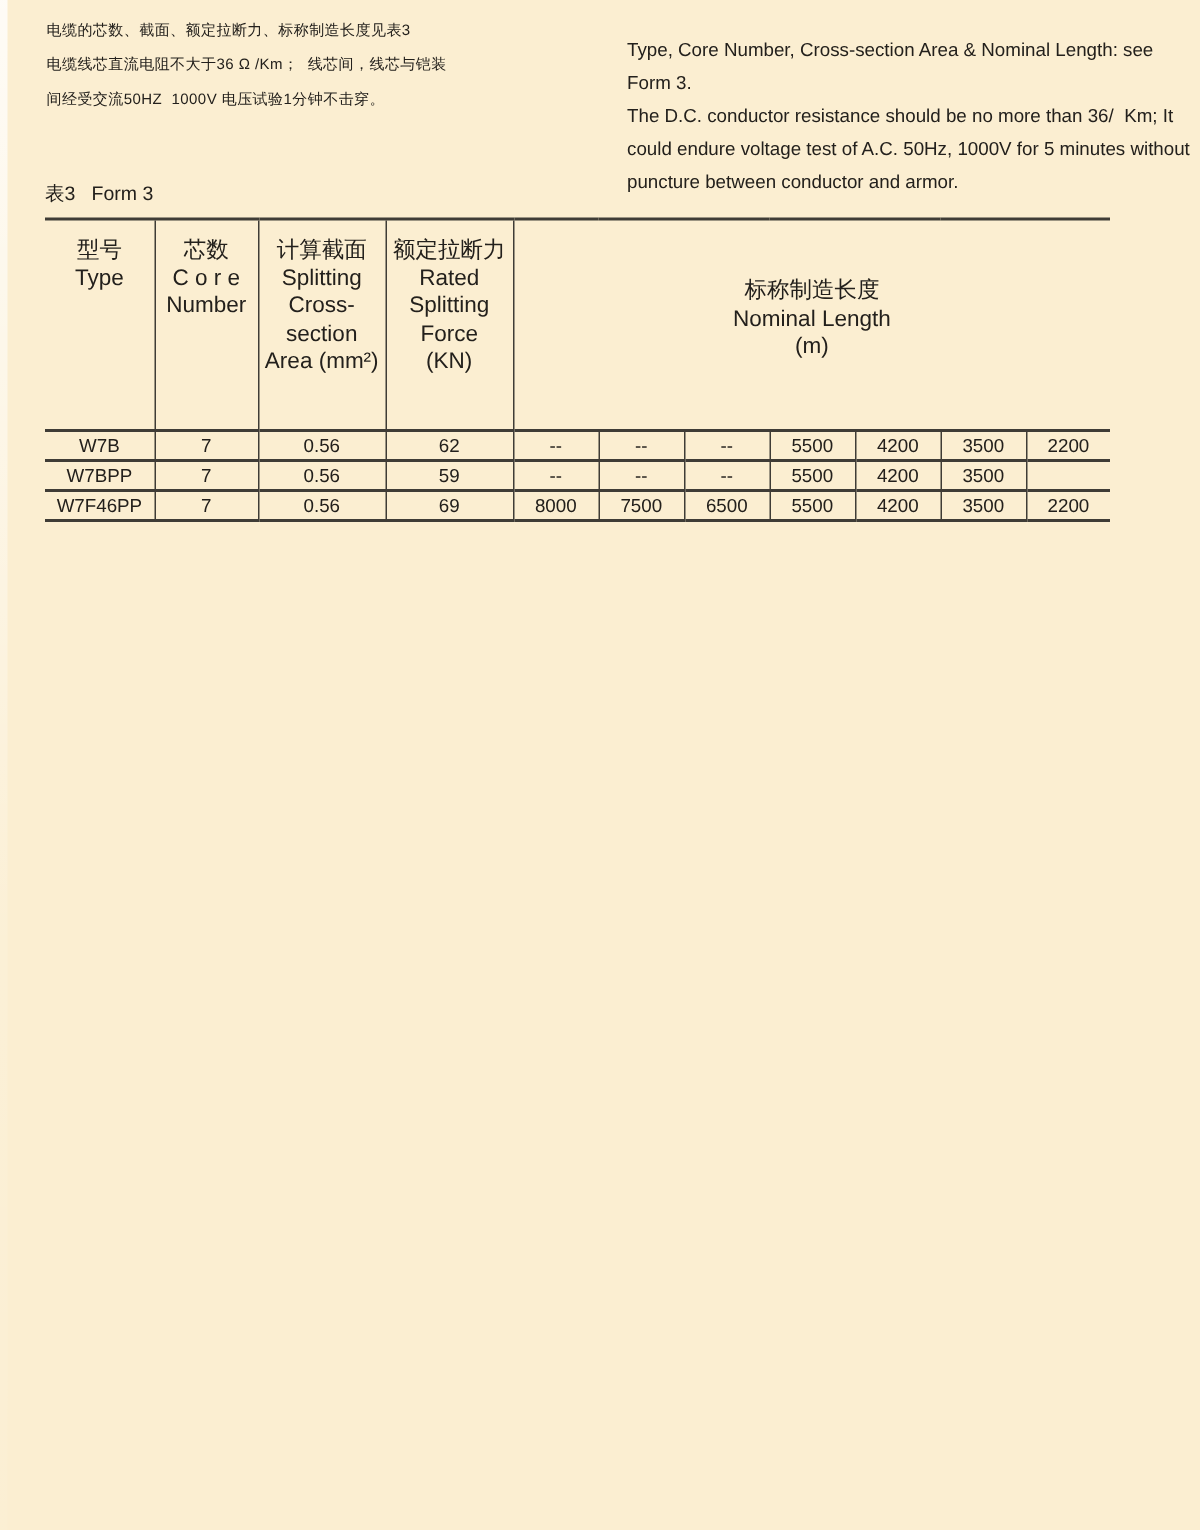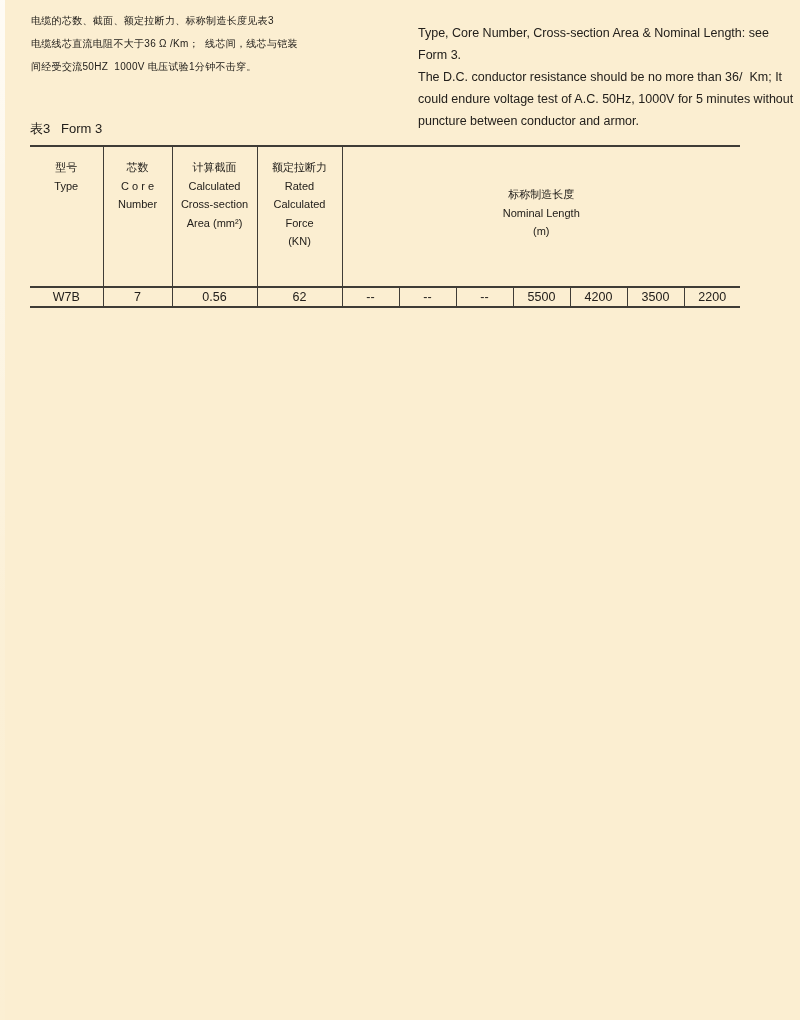--- a/index.html
+++ b/index.html
@@ -39,21 +39,21 @@
     border-bottom:2px solid var(--line);
     color:var(--ink);
     text-align:center;
     font-weight:normal;
     overflow:hidden;
   }
   table.spec thead th{
     border-top:2px solid var(--line);
     vertical-align:top;
     padding-top:11px;
-    font-size:11px;
+    font-size:15px;
     line-height:18.5px;
     white-space:pre-line;
     height:100px;
   }
   table.spec thead th.vr{border-right:1px solid var(--line);}
   table.spec thead th.nom{padding-top:38px;}
   table.spec td{
     height:16px;
     padding:1px 0;
     font-size:12.5px;
@@ -93,26 +93,26 @@
       <col style="width:56px">
   </colgroup>
   <thead>
     <tr>
       <th class="vr">型号
 Type</th>
       <th class="vr">芯数
 C o r e
 Number</th>
       <th class="vr">计算截面
-Calculated
+Splitting
 Cross-section
 Area (mm²)</th>
       <th class="vr">额定拉断力
 Rated
-Calculated
+Splitting
 Force
 (KN)</th>
       <th class="nom" colspan="7">标称制造长度
 Nominal Length
 (m)</th>
     </tr>
   </thead>
   <tbody>
     <tr>
       <td>W7B</td>
@@ -120,14 +120,40 @@
       <td>0.56</td>
       <td>62</td>
       <td>--</td>
       <td>--</td>
       <td>--</td>
       <td>5500</td>
       <td>4200</td>
       <td>3500</td>
       <td>2200</td>
     </tr>
+    <tr>
+      <td>W7BPP</td>
+      <td>7</td>
+      <td>0.56</td>
+      <td>59</td>
+      <td>--</td>
+      <td>--</td>
+      <td>--</td>
+      <td>5500</td>
+      <td>4200</td>
+      <td>3500</td>
+      <td></td>
+    </tr>
+    <tr>
+      <td>W7F46PP</td>
+      <td>7</td>
+      <td>0.56</td>
+      <td>69</td>
+      <td>8000</td>
+      <td>7500</td>
+      <td>6500</td>
+      <td>5500</td>
+      <td>4200</td>
+      <td>3500</td>
+      <td>2200</td>
+    </tr>
   </tbody>
 </table>
 
 </body></html>

